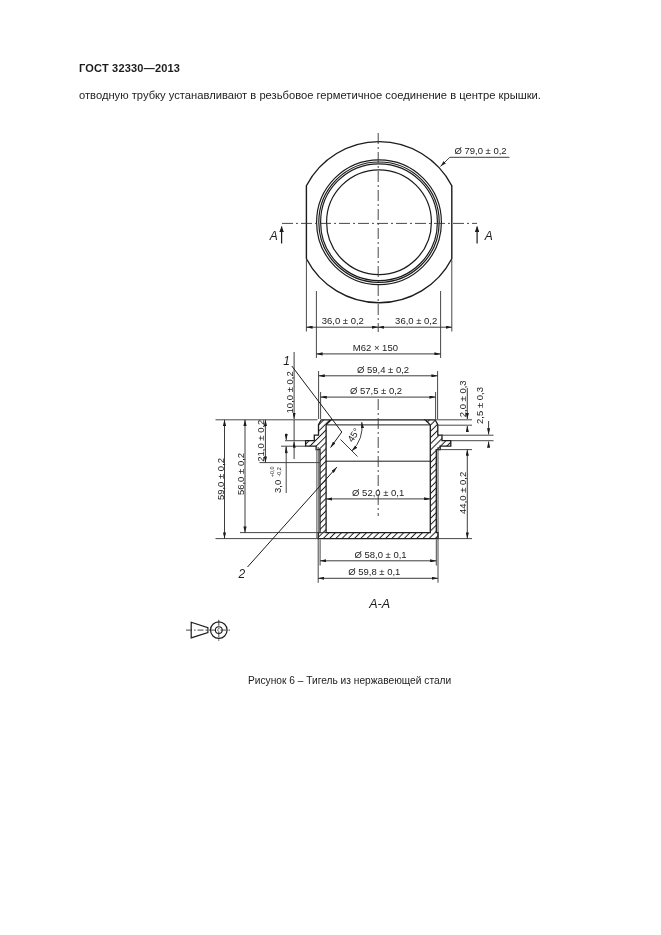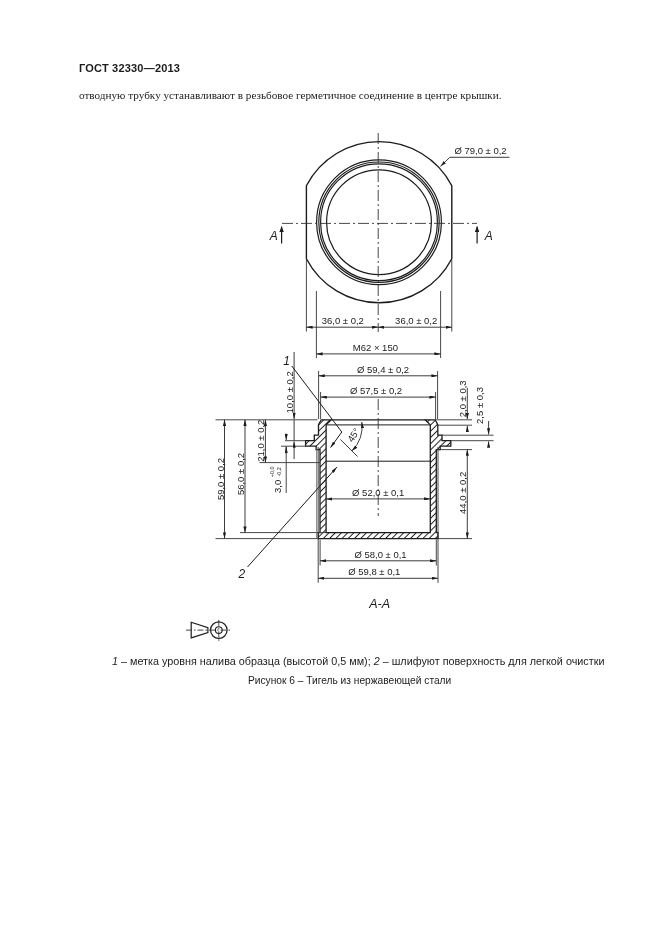--- a/index.html
+++ b/index.html
@@ -7,21 +7,21 @@
         font-family:"Liberation Sans",sans-serif;color:#1c1c1c;}
   .t{position:absolute;white-space:nowrap;}
   svg text{font-family:"Liberation Sans",sans-serif;fill:#1c1c1c;}
 </style>
 </head>
 <body>
 <div id="page">
 
   <div class="t" style="left:79px;top:62px;font-size:11px;font-weight:bold;letter-spacing:0.2px;">ГОСТ 32330—2013</div>
 
-  <div class="t" style="left:79px;top:89px;font-size:11.2px;font-family:Liberation Serif, serif;">отводную трубку устанавливают в резьбовое герметичное соединение в центре крышки.</div>
+  <div class="t" style="left:79px;top:89px;font-size:11.2px;">отводную трубку устанавливают в резьбовое герметичное соединение в центре крышки.</div>
 
   <svg width="661" height="935" viewBox="0 0 661 935" style="position:absolute;left:0;top:0;">
     <defs>
       <marker id="ar" viewBox="0 0 10 5" markerWidth="6.4" markerHeight="3.2" refX="9.7" refY="2.5" orient="auto-start-reverse" markerUnits="userSpaceOnUse">
         <path d="M0,0 L10,2.5 L0,5 Z" fill="#1c1c1c"></path>
       </marker>
       <marker id="ab" viewBox="0 0 10 8" markerWidth="5.6" markerHeight="4.5" refX="9.7" refY="4" orient="auto-start-reverse" markerUnits="userSpaceOnUse">
         <path d="M0,0 L10,4 L0,8 Z" fill="#1c1c1c"></path>
       </marker>
       <pattern id="hatch" patternUnits="userSpaceOnUse" width="4.4" height="4.4" patternTransform="rotate(-45)">
@@ -170,18 +170,17 @@
 
         <circle cx="218.8" cy="630.1" r="8.3" stroke="#1c1c1c" stroke-width="1.2"></circle>
         <circle cx="218.8" cy="630.1" r="3.4" stroke="#1c1c1c" stroke-width="1.1"></circle>
 
         <line x1="186" y1="630.1" x2="231.5" y2="630.1" stroke="#333" stroke-width="0.9" stroke-dasharray="6 2 1.5 2"></line>
         <line x1="218.8" y1="619.8" x2="218.8" y2="641.5" stroke="#333" stroke-width="0.9" stroke-dasharray="6 2 1.5 2"></line>
       </g>
     </g>
   </svg>
 
-  <div class="t" style="left:112px;top:655px;font-size:10.8px;"><i>1</i> – метка уровня налива образца (высотой 0,5 мм); <i>2</i> – шлифуют поверхность для легкой очистки</div>
 
   <div class="t" style="left:248px;top:675px;font-size:10.2px;">Рисунок 6 – Тигель из нержавеющей стали</div>
 
   <div class="t" style="left:78.5px;top:859px;font-size:12px;line-height:1;font-family:'Liberation Serif',serif;">4</div>
 </div>
 
 </body></html>

